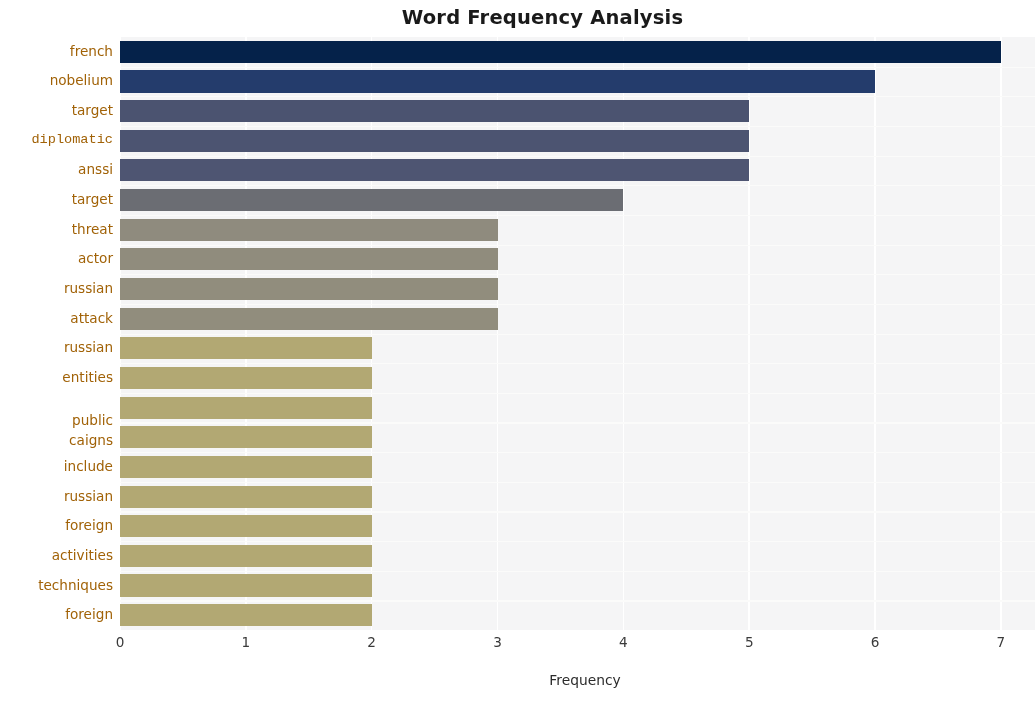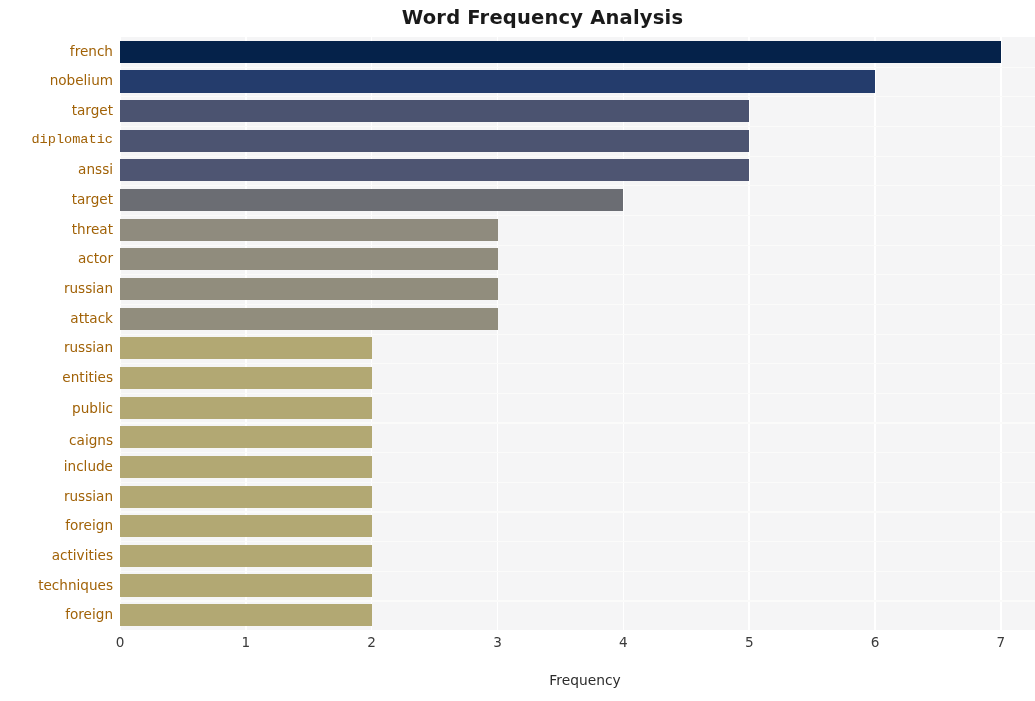--- a/index.html
+++ b/index.html
@@ -220,21 +220,21 @@
       <div class="y-tick-label" style="top: 65.125px;">target</div>
       <div class="y-tick-label" style="top: 94.775px; font-family: Liberation Mono, monospace;">diplomatic</div>
       <div class="y-tick-label" style="top: 124.425px;">anssi</div>
       <div class="y-tick-label" style="top: 154.075px;">target</div>
       <div class="y-tick-label" style="top: 183.725px;">threat</div>
       <div class="y-tick-label" style="top: 213.375px;">actor</div>
       <div class="y-tick-label" style="top: 243.025px;">russian</div>
       <div class="y-tick-label" style="top: 272.675px;">attack</div>
       <div class="y-tick-label" style="top: 302.325px;">russian</div>
       <div class="y-tick-label" style="top: 331.975px;">entities</div>
-      <div class="y-tick-label" style="top: 363px; text-align: right;">public</div>
+      <div class="y-tick-label" style="top: 375px; text-align: right;">public</div>
       <div class="y-tick-label" style="top: 395px;">caigns</div>
       <div class="y-tick-label" style="top: 420.925px;">include</div>
       <div class="y-tick-label" style="top: 450.575px;">russian</div>
       <div class="y-tick-label" style="top: 480.225px;">foreign</div>
       <div class="y-tick-label" style="top: 509.875px;">activities</div>
       <div class="y-tick-label" style="top: 539.525px;">techniques</div>
       <div class="y-tick-label" style="top: 569.175px;">foreign</div>
     </div>
   <div id="x-axis-labels">
       <div class="x-tick-label" style="left: 95px;">0</div>

